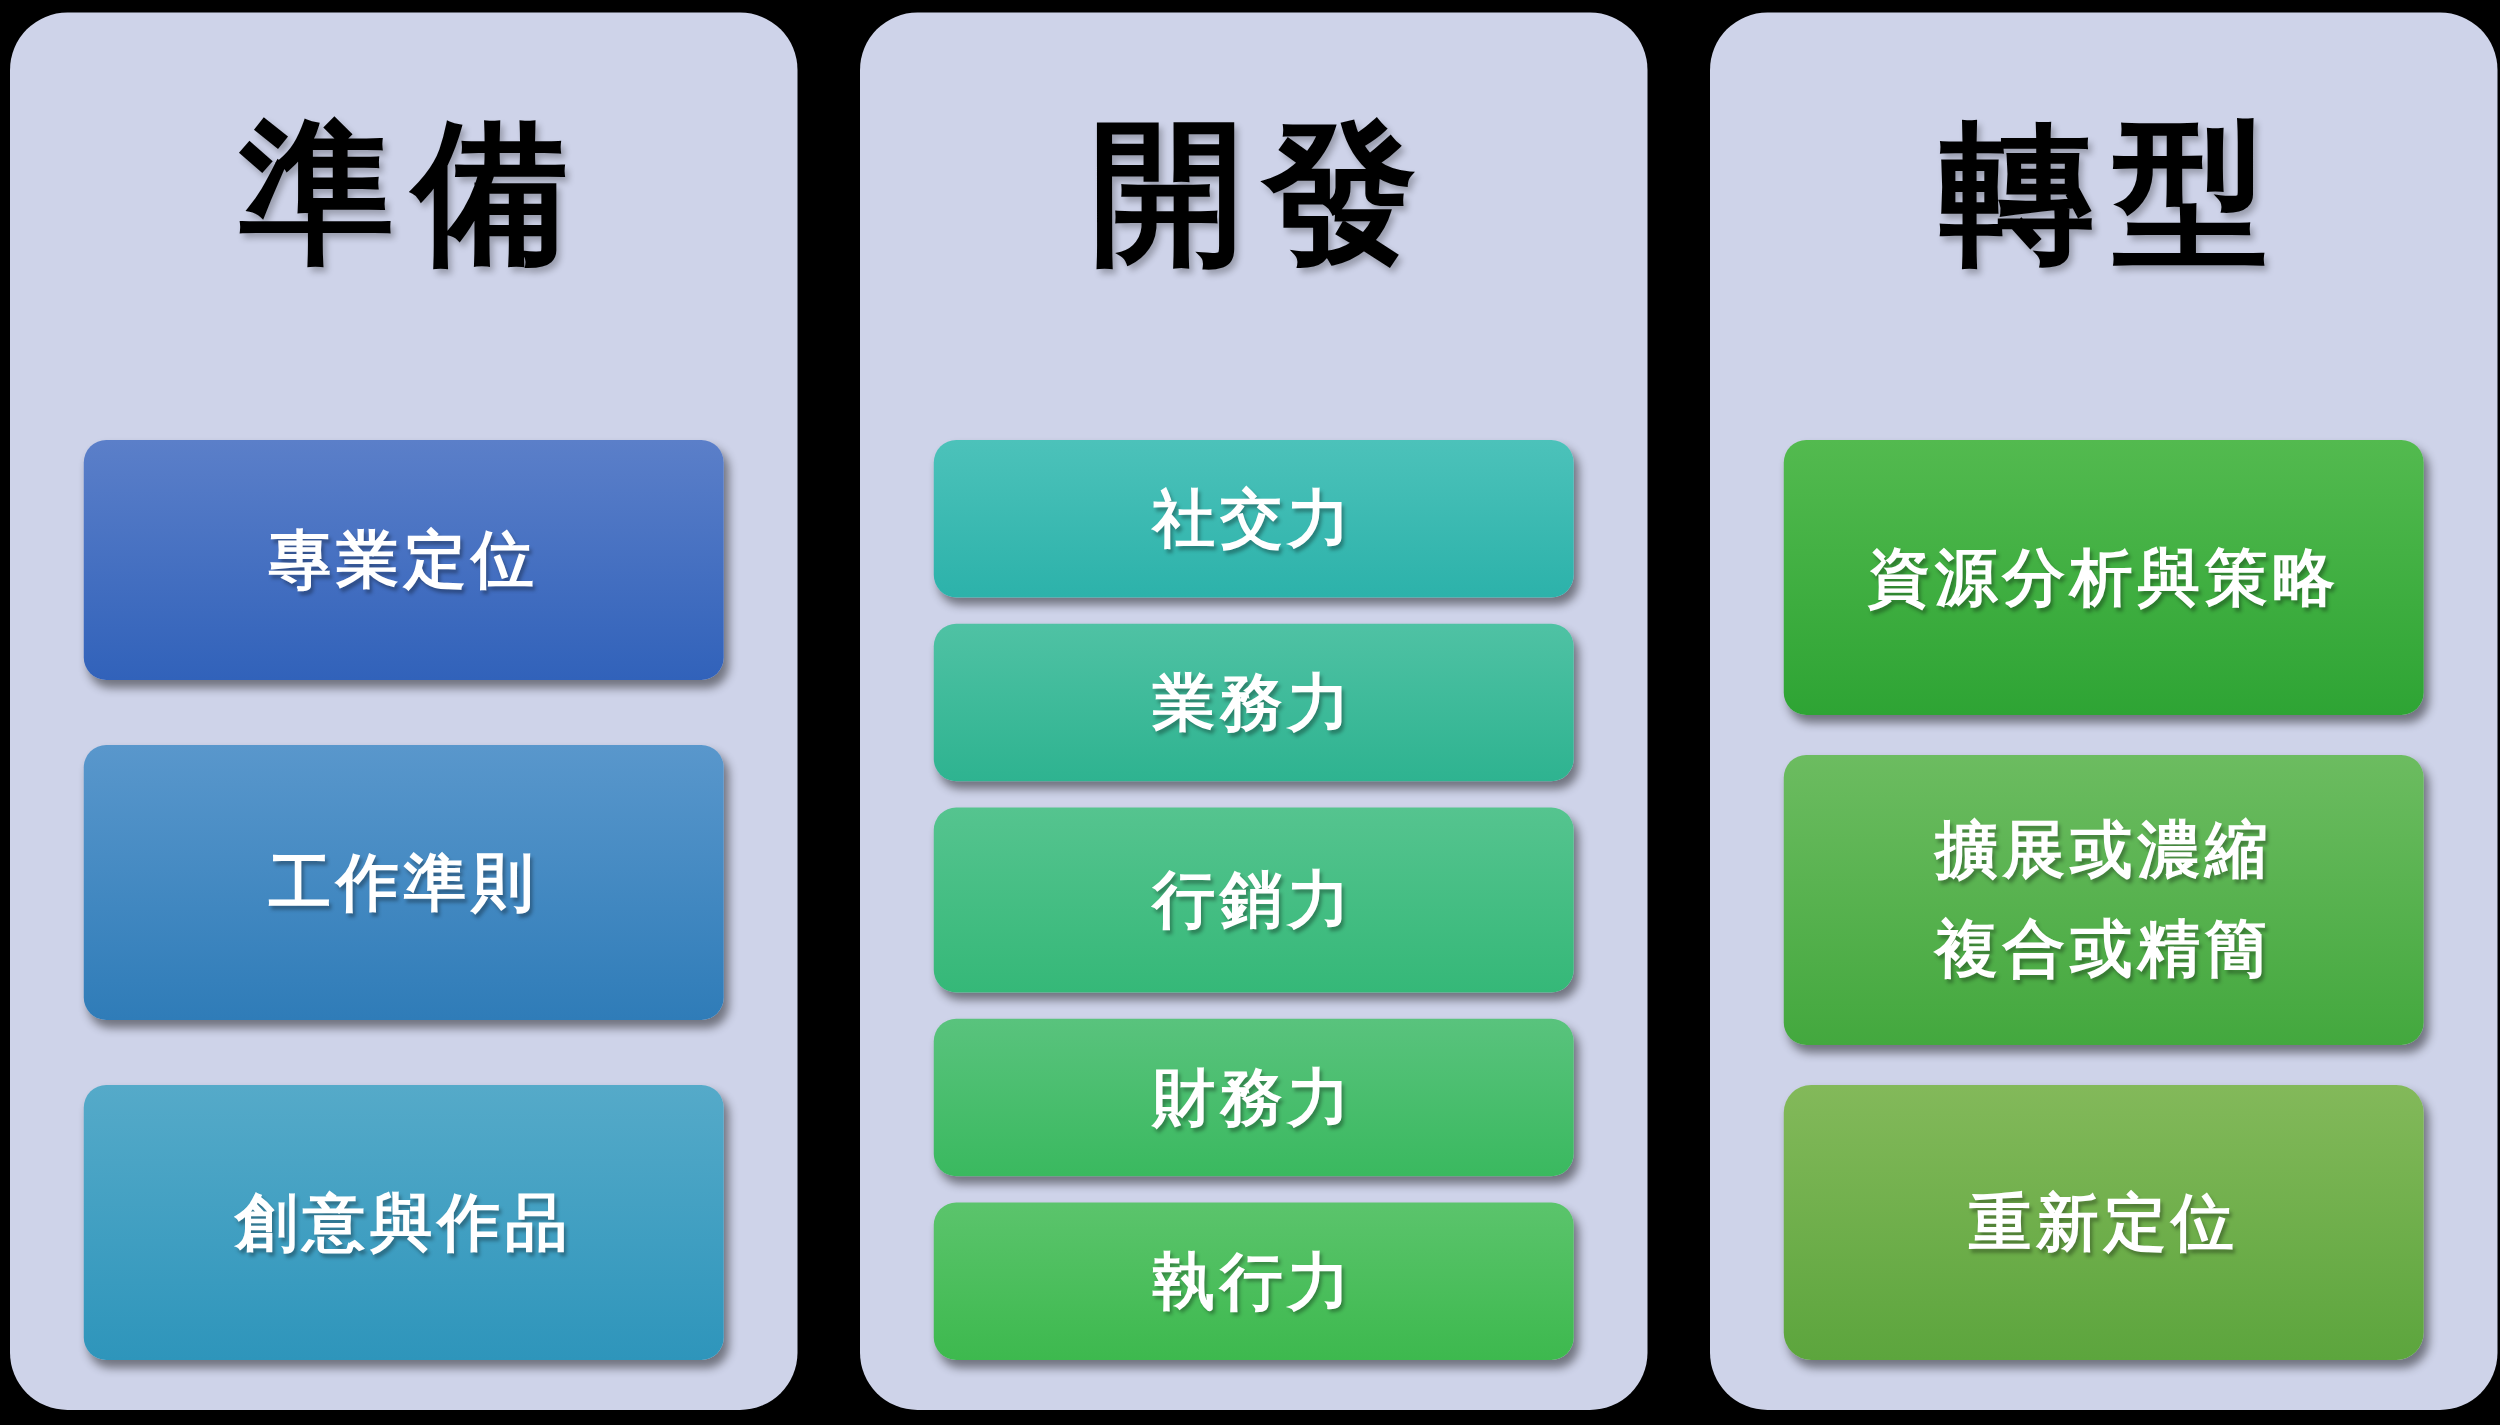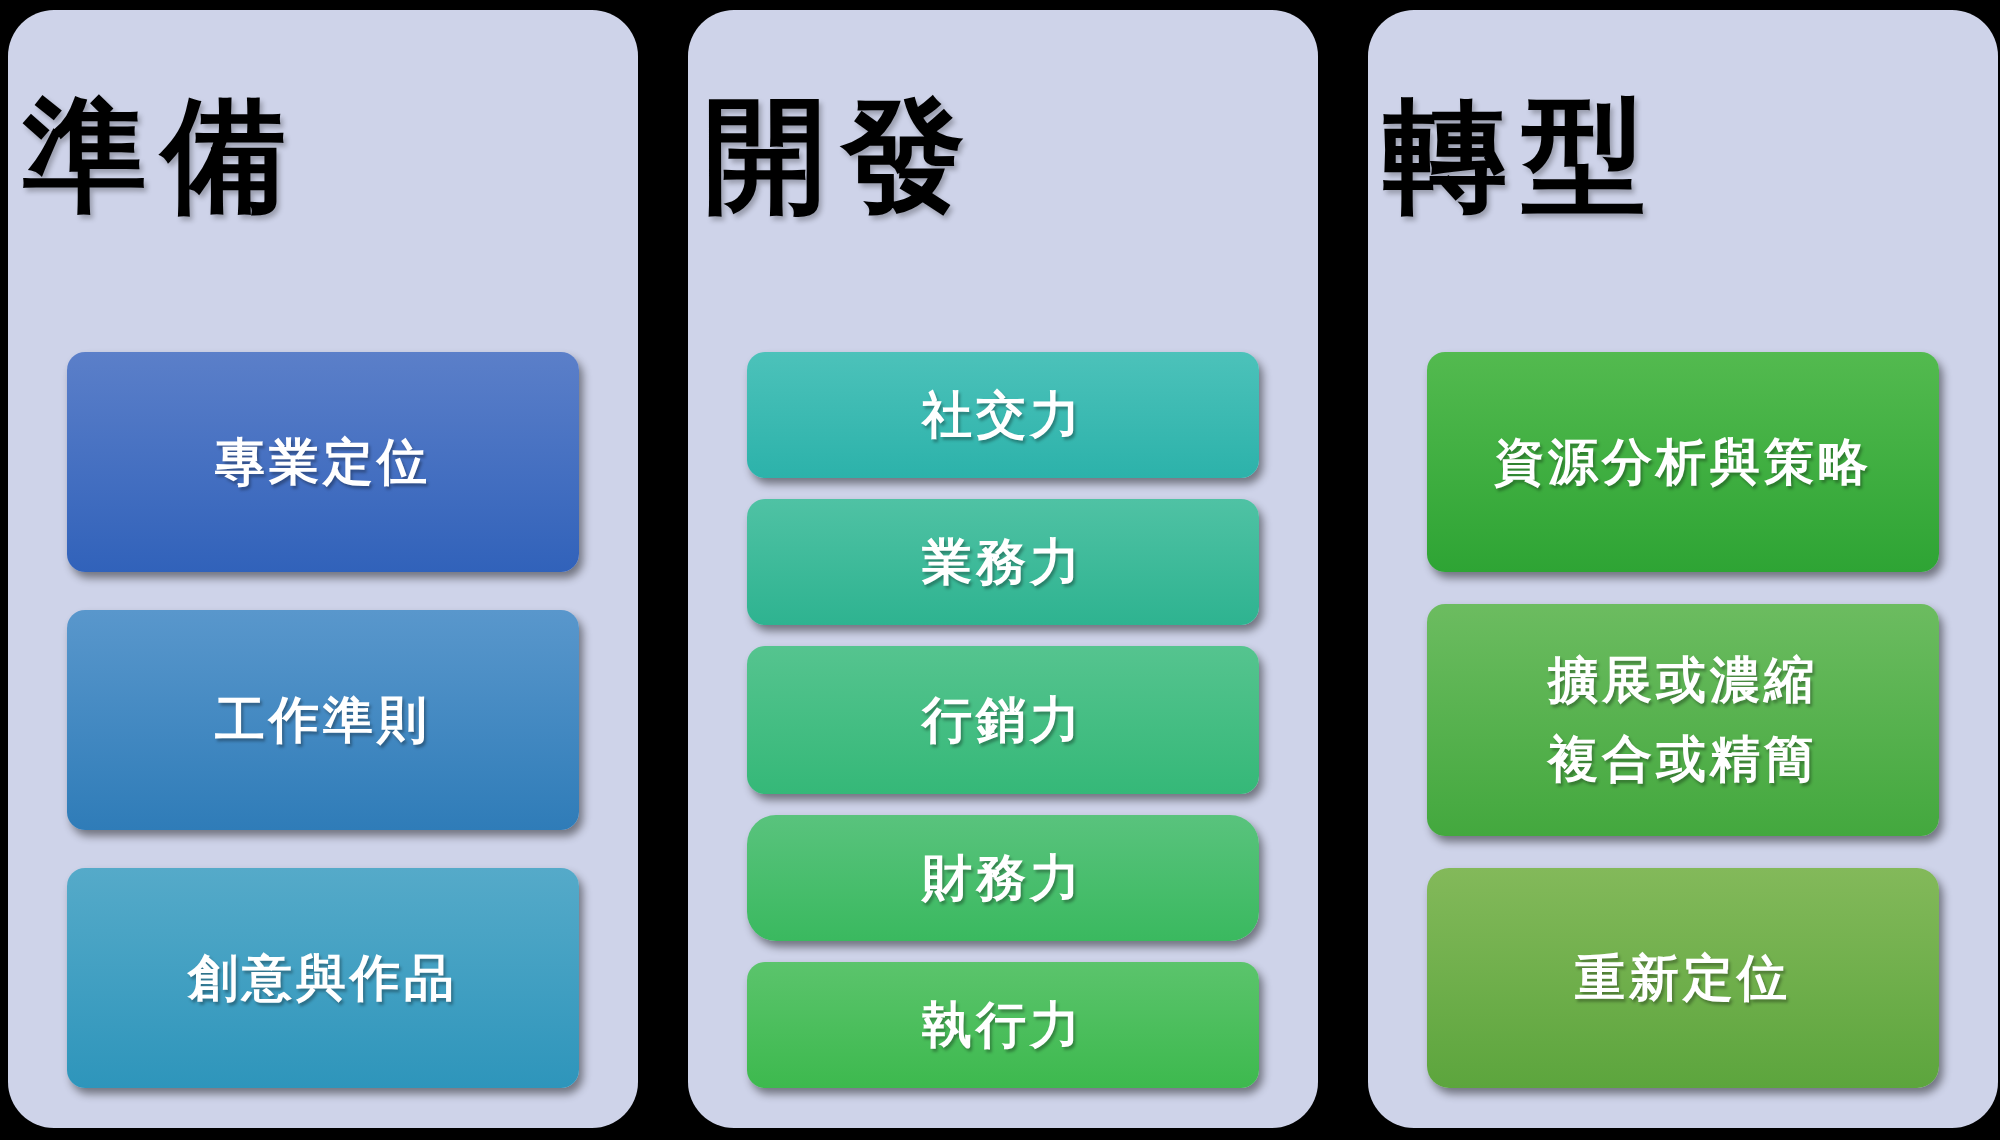--- a/index.html
+++ b/index.html
@@ -25,20 +25,21 @@
   }
   .card.col-0 { left: 8px; }
   .card.col-1 { left: 688px; }
   .card.col-2 { left: 1368px; }
   .title {
     margin: 0;
     position: absolute;
     top: 80px;
     left: 0;
     right: 0;
+    text-align: center;
     font-size: 124px;
     line-height: 1.05;
     font-weight: 900;
     letter-spacing: 0.12em;
     text-indent: 0.12em;
     color: var(--title, #000000);
     text-shadow: 3px 4px 5px rgba(0,0,0,0.25);
     white-space: nowrap;
   }
   .items {
@@ -71,21 +72,21 @@
   }
 </style>
 </head>
 <body>
 
 <div id="canvas" style="--bg: #000000; --card: #CED3E9; --title: #000000; --itemtext: #FFFFFF;">
 
   <section class="card col-0">
     <h1 class="title">準備</h1>
     <div class="items">
-        <div class="item" style="background: linear-gradient(rgb(91, 127, 201) 0%, rgb(49, 98, 186) 100%); height: 220px;">
+        <div class="item" style="background: linear-gradient(rgb(91, 127, 201) 0%, rgb(49, 98, 186) 100%); height: 192px;">
           <span>專業定位</span>
         </div>
         <div class="item" style="background: linear-gradient(rgb(89, 151, 204) 0%, rgb(47, 124, 184) 100%); height: 220px;">
           <span>工作準則</span>
         </div>
         <div class="item" style="background: linear-gradient(rgb(85, 170, 201) 0%, rgb(46, 149, 187) 100%); height: 220px;">
           <span>創意與作品</span>
         </div>
       </div>
   </section>
@@ -95,21 +96,21 @@
     <div class="items">
         <div class="item" style="background: linear-gradient(rgb(76, 194, 186) 0%, rgb(44, 178, 170) 100%); height: 126px;">
           <span>社交力</span>
         </div>
         <div class="item" style="background: linear-gradient(rgb(79, 194, 164) 0%, rgb(46, 179, 144) 100%); height: 126px;">
           <span>業務力</span>
         </div>
         <div class="item" style="background: linear-gradient(rgb(85, 196, 143) 0%, rgb(53, 184, 120) 100%); height: 148px;">
           <span>行銷力</span>
         </div>
-        <div class="item" style="background: linear-gradient(rgb(89, 195, 125) 0%, rgb(58, 185, 95) 100%); height: 126px; border-radius: 29px;">
+        <div class="item" style="background: linear-gradient(rgb(89, 195, 125) 0%, rgb(58, 185, 95) 100%); height: 126px;">
           <span>財務力</span>
         </div>
         <div class="item" style="background: linear-gradient(rgb(91, 196, 108) 0%, rgb(61, 185, 78) 100%); height: 126px;">
           <span>執行力</span>
         </div>
       </div>
   </section>
 
   <section class="card col-2">
     <h1 class="title">轉型</h1>

